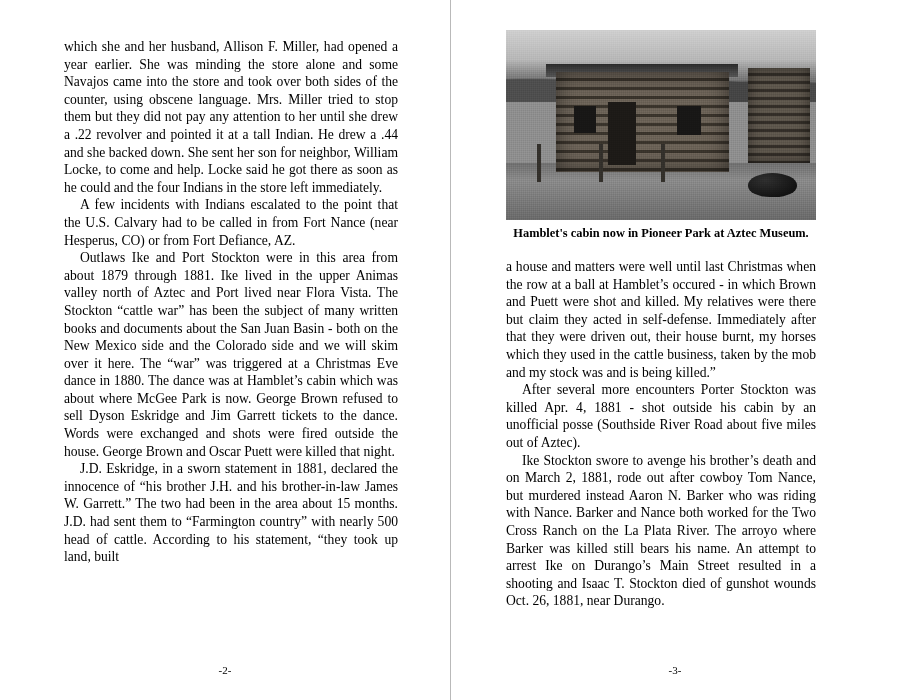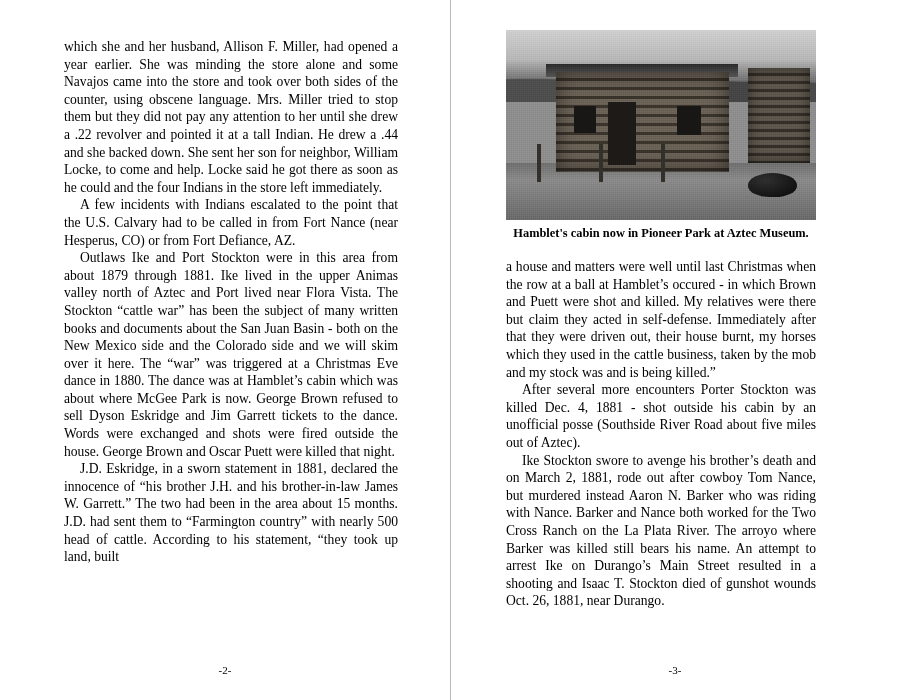--- a/index.html
+++ b/index.html
@@ -228,19 +228,19 @@
         <div class="post-1"></div>
         <div class="post-2"></div>
         <div class="post-3"></div>
         <div class="grain"></div>
       </div>
       <div class="caption">Hamblet's cabin now in Pioneer Park at Aztec Museum.</div>
     </div>
     <div class="gap"></div>
     <div class="col">
       <p class="body">a house and matters were well until last Christmas when the row at a ball at Hamblet’s occured - in which Brown and Puett were shot and killed.  My relatives were there but claim they acted in self-defense.  Immediately after that they were driven out, their house burnt, my horses which they used in the cattle business, taken by the mob and my stock was and is being killed.”</p>
-      <p class="body indent">After several more encounters Porter Stockton was killed Dec. 4, 1881 - shot outside his cabin by an unofficial posse (Southside River Road about five miles out of Aztec).</p>
+      <p class="body indent">After several more encounters Porter Stockton was killed Apr. 4, 1881 - shot outside his cabin by an unofficial posse (Southside River Road about five miles out of Aztec).</p>
       <p class="body indent">Ike Stockton swore to avenge his brother’s death and on March 2, 1881, rode out after cowboy Tom Nance, but murdered instead Aaron N. Barker who was riding with Nance. Barker and Nance both worked for the Two Cross Ranch on the La Plata River.  The arroyo where Barker was killed still bears his name.  An attempt to arrest Ike on Durango’s Main Street resulted in a shooting and Isaac T. Stockton died of gunshot wounds Oct. 26, 1881, near Durango.</p>
     </div>
     <div class="folio">-3-</div>
   </div>
 
 </div>
 
 </body></html>

